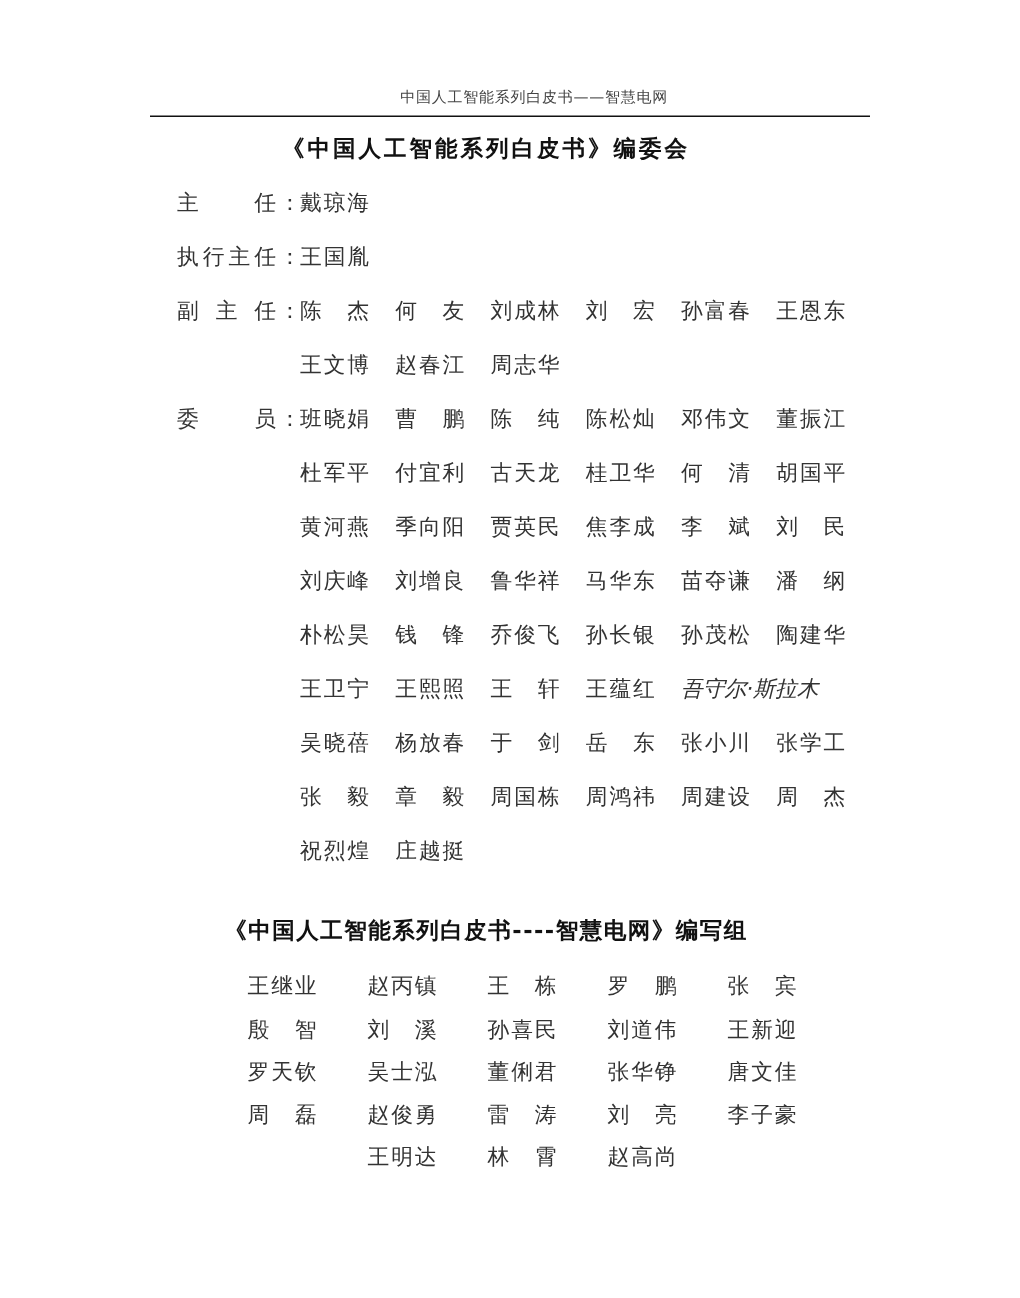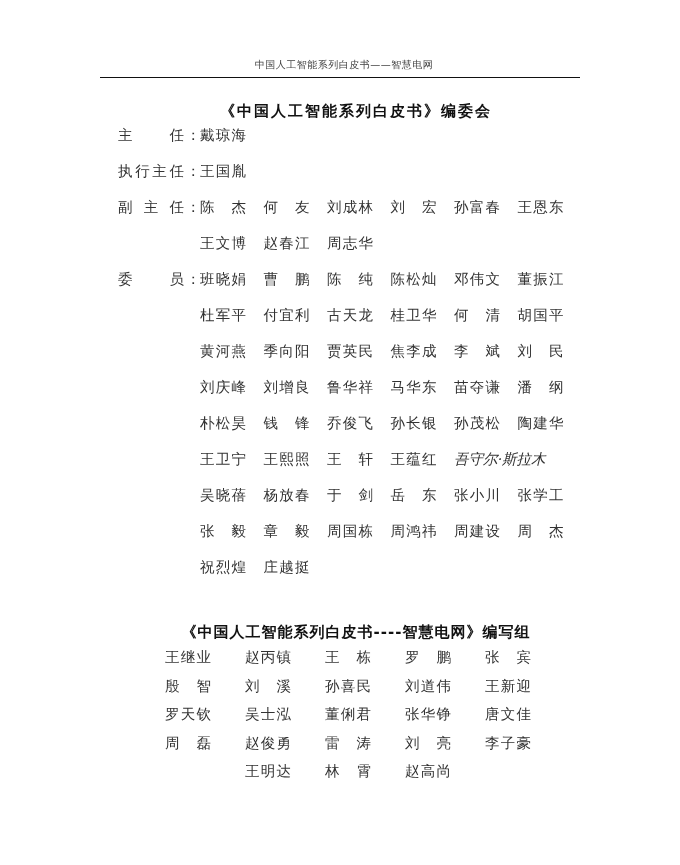--- a/index.html
+++ b/index.html
@@ -1,23 +1,23 @@
 <!DOCTYPE html>
 <html><head>
 <meta charset="utf-8">
 <style>
   html, body { margin: 0; padding: 0; background: #ffffff; }
   body { width: 680px; height: 865px; position: relative; overflow: hidden;
          font-family: "DejaVu Sans", "Liberation Sans", sans-serif; color: #222; }
-  .running-header { position: absolute; top: 58px; left: 104px; width: 480px; text-align: center;
+  .running-header { position: absolute; top: 58px; left: 116px; width: 480px; text-align: center;
                     font-size: 10px; color: #444; letter-spacing: 0.5px; }
   .header-rule { position: absolute; top: 77px; left: 100px; width: 480px; height: 0;
                  border-top: 1.3px solid #111; }
-  .title { position: absolute; left: 116px; width: 480px; text-align: center;
-           font-size: 15px; font-weight: bold; color: #111; letter-spacing: 2px; margin-top: 12px; }
+  .title { position: absolute; left: 84px; width: 480px; text-align: center;
+           font-size: 15px; font-weight: bold; color: #111; letter-spacing: 2px; }
   .title1 { top: 90px; }
   .title2 { top: 611px; letter-spacing: 1px; }
   .row { position: absolute; left: 118px; font-size: 14.5px; color: #333; }
   .label { position: absolute; left: 0; width: 82px; display: flex; justify-content: space-between; }
   .label .colon { position: absolute; left: 68px; }
   .names { position: absolute; left: 82px; white-space: nowrap; }
   .grid-row { position: absolute; left: 165px; font-size: 14.5px; color: #333; white-space: nowrap; }
   .ch { display: inline-block; }
 </style>
 </head>

